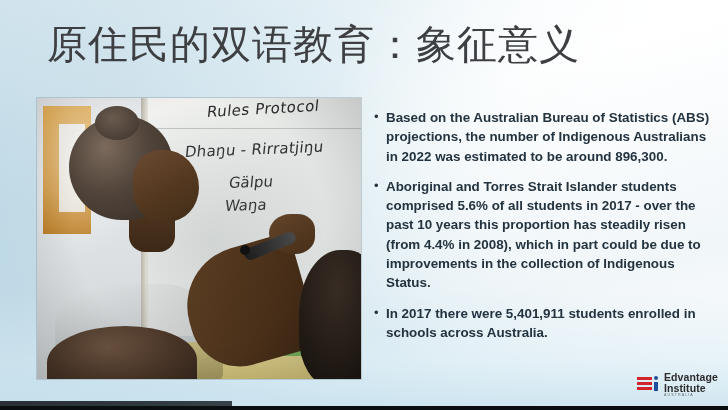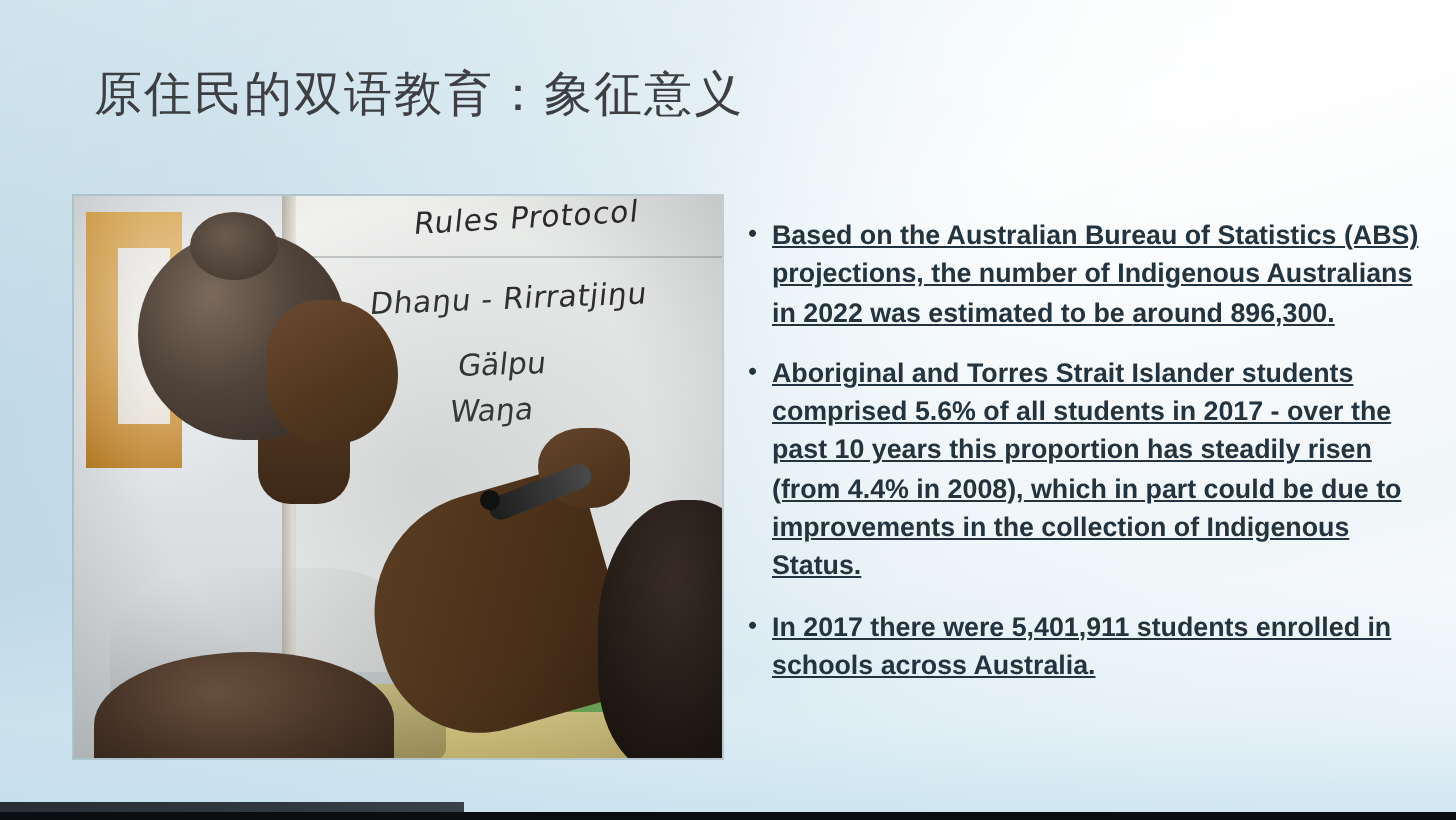--- a/index.html
+++ b/index.html
@@ -21,22 +21,22 @@
     pointer-events:none;
   }
   #bg-bottom-haze{
     position:absolute;left:0;right:0;bottom:0;height:120px;
     background:linear-gradient(180deg, rgba(255,255,255,0) 0%, rgba(214,234,243,0.55) 60%, rgba(198,225,238,0.85) 100%);
     pointer-events:none;
   }
 
   
   #title{
-    position:absolute;left:47px;top:33px;
-    font-size:24px;line-height:1.18;
+    position:absolute;left:47px;top:21px;
+    font-size:40px;line-height:1.18;
     color:#3d3f42;
     font-family:"DejaVu Sans","Liberation Sans",sans-serif;
     font-weight:400;
     letter-spacing:1px;
     white-space:nowrap;
   }
 
   
   #photo{
     position:absolute;left:37px;top:98px;width:324px;height:281px;
@@ -110,21 +110,21 @@
   
   #bullets{
     position:absolute;left:374px;top:108px;width:340px;
     color:#23333f;
     font-size:13.4px;line-height:1.44;
   }
   .bullet{display:flex;margin-bottom:11px;}
   .bullet .dot{
     width:12px;flex:0 0 12px;color:#23333f;font-size:13px;line-height:1.44;
   }
-  .bullet .btxt{flex:1;font-weight:600;text-decoration:underline;}
+  .bullet .btxt{flex:1;font-weight:600;}
   .bullet .btxt b{font-weight:700;}
 
   
   #logo{position:absolute;right:10px;bottom:12px;display:flex;align-items:center;gap:5px;}
   #logo-mark{position:relative;width:22px;height:20px;}
   .bar{position:absolute;left:0;height:3px;background:#d2242a;}
   .bar.b1{top:2px;width:15px;}
   .bar.b2{top:7px;width:15px;}
   .bar.b3{top:12px;width:15px;}
   #logo-dot{position:absolute;left:17px;top:1px;width:4px;height:4px;background:#1f4e9c;border-radius:50%;}
@@ -194,17 +194,31 @@
       <span class="btxt"><span>Aboriginal and Torres Strait Islander students comprised 5.6% of all students in 2017 - over the past 10 years this proportion has steadily risen (from 4.4% in 2008), which in part could be due to improvements in the collection of Indigenous Status.</span></span>
     </div>
 
     <div class="bullet">
       <span class="dot">•</span>
       <span class="btxt"><span>In 2017 there were 5,401,911 students enrolled in schools across Australia.</span></span>
     </div>
 
   </div>
 
+  <div id="logo">
+    <div id="logo-mark">
+      <span class="bar b1"></span>
+      <span class="bar b2"></span>
+      <span class="bar b3"></span>
+      <span id="logo-dot"></span>
+      <span id="logo-stem"></span>
+    </div>
+    <div id="logo-text">
+      <div id="logo-l1">Edvantage</div>
+      <div id="logo-l2">Institute</div>
+      <div id="logo-l3">AUSTRALIA</div>
+    </div>
+  </div>
 
   <div id="bottom-strip"></div>
   <div id="bottom-bar"></div>
 
 </div>
 
 </body></html>

